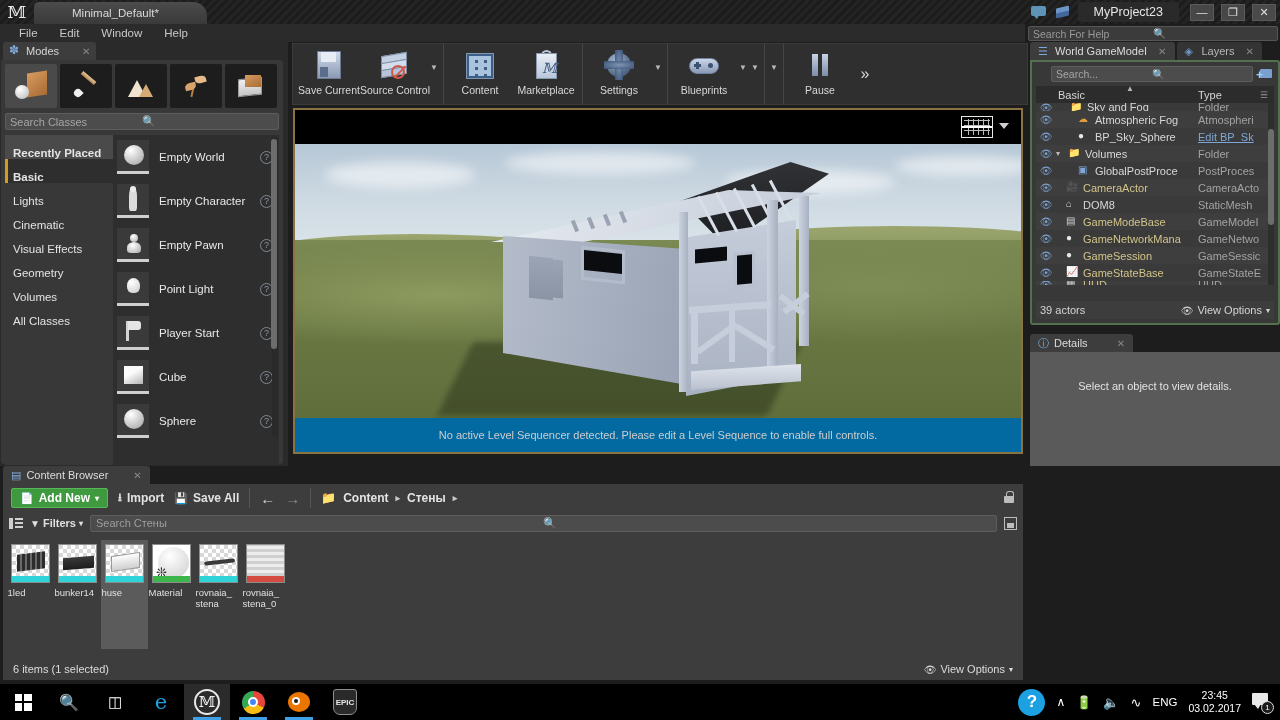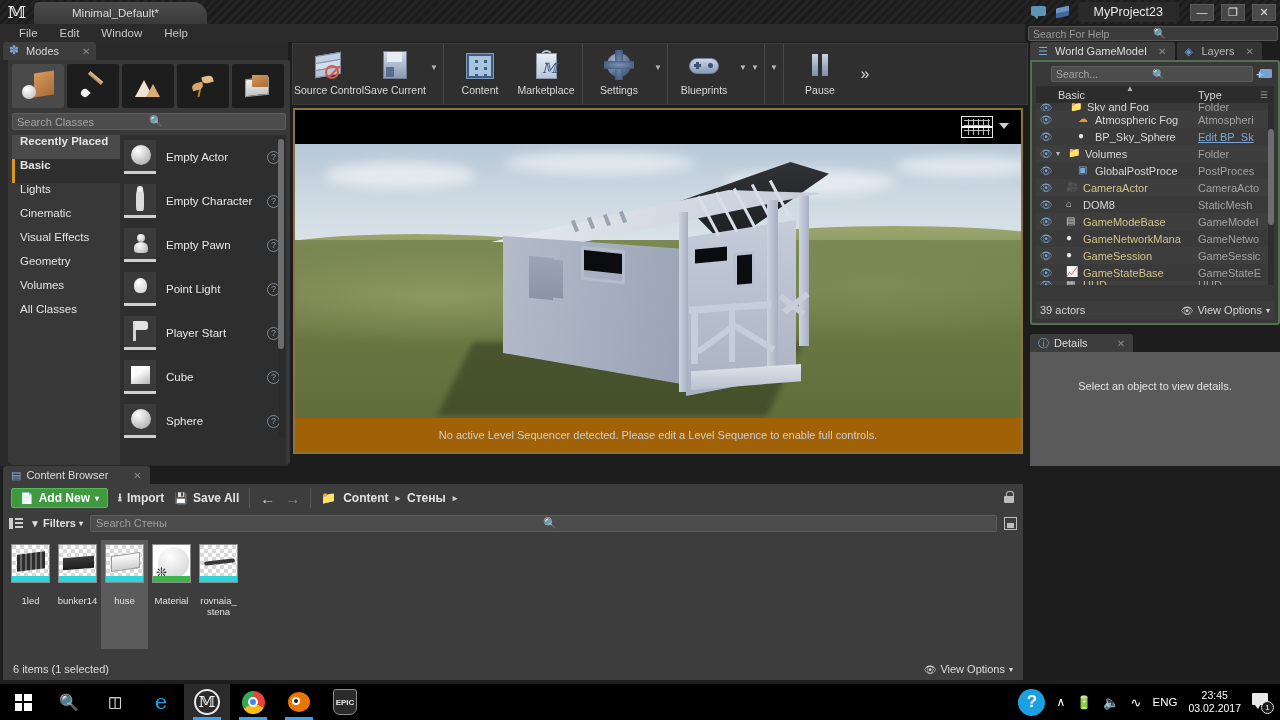--- a/index.html
+++ b/index.html
@@ -86,21 +86,21 @@
   .tabstrip { height:18px; position:relative; }
   .paneltab {
     position:absolute; left:3px; top:0; height:18px;
     background:#3d3d3d; border-radius:3px 3px 0 0;
     display:flex; align-items:center; padding:0 6px; gap:5px;
     color:#d6d6d6; font-size:11px;
   }
   .paneltab .x { color:#888; font-size:10px; margin-left:18px; }
   .tabico { width:12px; height:12px; position:relative; }
   .ico-modes::before{ content:"\273D"; position:absolute; color:#7fa8d8; font-size:12px; top:-2px; left:0;}
-  .modes-body { position:absolute; left:8px; top:18px; width:282px; height:404px; background:#383838; border-radius:0 3px 3px 3px; padding:4px; }
+  .modes-body { position:absolute; left:1px; top:18px; width:282px; height:404px; background:#383838; border-radius:0 3px 3px 3px; padding:4px; }
 
   .mode-btns { display:flex; gap:3px; }
   .mode-btn {
     width:52px; height:44px; background:#1d1d1d; border-radius:2px;
     display:flex; align-items:center; justify-content:center; position:relative;
   }
   .mode-btn.active { background:#4a4a4a; }
   .mb-place { width:34px; height:30px; position:relative; }
   .mb-place .box { position:absolute; right:1px; top:1px; width:20px; height:24px; background:linear-gradient(145deg,#d79a5e,#a86c35); transform:skewY(-8deg);}
   .mb-place .sph { position:absolute; left:1px; bottom:2px; width:14px; height:14px; border-radius:50%; background:radial-gradient(circle at 35% 30%, #fff, #b8b8b8);}
@@ -119,21 +119,21 @@
   .mb-mesh .bx2{ position:absolute; left:9px; top:2px; width:16px;height:12px; background:linear-gradient(150deg,#d79a5e,#a86c35);}
 
   .search-classes {
     margin-top:5px; height:17px; background:#4c4c4c; border:1px solid #5d5d5d;
     border-radius:2px; display:flex; align-items:center; padding:0 4px;
   }
   .search-classes span{ color:#a5a5a5; font-size:11px; flex:1; }
 
   .cat-wrap { margin-top:5px; display:flex; height:330px; }
   .cat-list { width:108px; background:#383838; }
-  .cat-item { height:24px; display:flex; align-items:flex-start; padding-left:8px; color:#e3e3e3; font-size:11.5px; position:relative; }
+  .cat-item { height:24px; display:flex; align-items:flex-end; padding-left:8px; color:#e3e3e3; font-size:11.5px; position:relative; }
   .cat-item.hover { background:#4a4a4a; font-weight:bold; }
   .cat-item.active { background:#2e2e2e; font-weight:bold; }
   .cat-item.active::before { content:""; position:absolute; left:0; top:0; width:3px; height:100%; background:#d79a1e; }
 
   .place-list { flex:1; background:#2e2e2e; position:relative; overflow:hidden; }
   .place-item { height:44px; display:flex; align-items:center; padding:0 6px 0 4px; }
   .pi-thumb { width:32px; height:34px; background:#3a3a3a; position:relative; margin-right:10px; border-bottom:3px solid #cfcfcf; }
   .pi-label { flex:1; color:#e8e8e8; font-size:11.5px; }
   .pi-help { width:13px; height:13px; border-radius:50%; border:1px solid #7d8a96; color:#8d9aa6; font-size:9px; display:flex; align-items:center; justify-content:center; }
   .th-sphere{ position:absolute; left:7px; top:5px; width:20px;height:20px; border-radius:50%; background:radial-gradient(circle at 35% 28%, #fff, #9c9c9c);}
@@ -258,21 +258,21 @@
     clip-path: polygon(0% 46%, 74% 0%, 100% 14%, 30% 100%); }
   .rafter { position:absolute; width:3px; background:#d9dfe8; }
   .post { position:absolute; background:linear-gradient(90deg,#ccd3df,#a7b0c0); }
   .win { position:absolute; background:#0b0c10; }
   .win-l { background:linear-gradient(#9ba4b4,#8b94a4); }
   .beam { position:absolute; background:#c7cedb; }
   .floor { position:absolute; left:210px; top:212px; width:110px; height:26px;
     background:linear-gradient(#dfe4ec,#b9c1ce);
     clip-path: polygon(0% 28%, 100% 0%, 100% 66%, 0% 100%); }
   .vp-msg {
-    position:absolute; left:0; bottom:0; width:100%; height:34px; background:#a16207;
+    position:absolute; left:0; bottom:0; width:100%; height:34px; background:#0369a1;
     display:flex; align-items:center; justify-content:center;
     color:#cdcdcd; font-size:11px;
   }
 
   
   .wo-panel { position:absolute; left:1030px; top:42px; width:250px; height:283px; }
   .wo-tabs { position:absolute; left:0; top:0; height:18px; display:flex; gap:2px; }
   .wo-tab {
     height:18px; display:flex; align-items:center; gap:5px; padding:0 8px;
     background:#3d3d3d; border-radius:3px 3px 0 0; color:#dcdcdc; font-size:11px;
@@ -370,21 +370,21 @@
   .cb-assets { height:115px; display:flex; gap:0px; padding:6px 4px 0 4px; }
   .asset { width:47px; display:flex; flex-direction:column; align-items:center; padding:4px 0 0 0;}
   .asset.selected { background:#5b5b5b; }
   .a-thumb { width:39px; height:39px; border:1px solid #8c8c8c; position:relative; overflow:hidden; background:#e9e9e9;}
   .a-thumb .chk {
     position:absolute; inset:0;
     background:
       repeating-conic-gradient(#ffffff 0% 25%, #d8d8d8 0% 50%) 0 0/8px 8px;
   }
   .a-strip { position:absolute; left:0; bottom:0; width:100%; height:6px; }
-  .a-lbl { color:#e0e0e0; font-size:9.5px; text-align:center; line-height:11px; margin-top:12px; width:46px;}
+  .a-lbl { color:#e0e0e0; font-size:9.5px; line-height:11px; margin-top:4px; width:46px;}
   .cb-foot {
     position:absolute; left:0; bottom:0; width:1020px; height:22px;
     display:flex; align-items:center; justify-content:space-between; padding:0 10px;
     color:#dcdcdc; font-size:11px; background:#3d3d3d;
   }
 
   
   .taskbar { position:absolute; left:0; bottom:0; width:1280px; height:36px; background:#000; display:flex; align-items:center;}
   .tb-ic { width:46px; height:36px; display:flex; align-items:center; justify-content:center; position:relative;}
   .tb-ic.open { background:#2b2b2b; }
@@ -497,21 +497,21 @@
             </div>
           <div class="cat-item">
               <span>All Classes</span>
             </div>
         </div>
         <div class="place-list">
           <div class="place-item">
             <div class="pi-thumb">
                 <i class="th-sphere"></i>
               </div>
-            <div class="pi-label">Empty Actor</div>
+            <div class="pi-label">Empty World</div>
             <div class="pi-help">?</div>
           </div>
           <div class="place-item">
             <div class="pi-thumb">
                 <i class="th-char"></i>
                 <i class="th-char2"></i>
               </div>
             <div class="pi-label">Empty Character</div>
             <div class="pi-help">?</div>
           </div>
@@ -556,35 +556,35 @@
               <div class="scroll-thumb"></div>
             </div>
         </div>
       </div>
     </div>
   </div>
 
   <div class="toolbar">
     <div class="tb-group">
       <div class="tb-btn">
+        <div class="tb-ico ic-save">
+            <i class="d"></i>
+            <i class="w"></i>
+            <i class="b"></i>
+          </div>
+        <div class="tb-lbl">Save Current</div>
+      </div>
+      <div class="tb-btn">
         <div class="tb-ico ic-sc">
             <i class="p1"></i>
             <i class="p2"></i>
             <i class="p3"></i>
             <i class="no"></i>
           </div>
         <div class="tb-lbl">Source Control</div>
-      </div>
-      <div class="tb-btn">
-        <div class="tb-ico ic-save">
-            <i class="d"></i>
-            <i class="w"></i>
-            <i class="b"></i>
-          </div>
-        <div class="tb-lbl">Save Current</div>
       </div>
       <div class="tb-arrow">▼</div>
     </div>
 
     <div class="tb-group">
       <div class="tb-btn">
         <div class="tb-ico ic-content">
             <i class="g"></i>
           </div>
         <div class="tb-lbl">Content</div>
@@ -923,20 +923,28 @@
         </div>
         <div class="asset">
           <div class="a-thumb">
             <div class="chk"></div>
             <div style="position:absolute;left:4px;top:15px;width:31px;height:4px;background:#3a3a3a;transform:rotate(-6deg);border-radius:2px;"></div>
             <div class="a-strip" style="background:#2fd3d8;"></div>
           </div>
           <div class="a-lbl">rovnaia_
 stena</div>
         </div>
+        <div class="asset">
+          <div class="a-thumb" style="background:linear-gradient(#efefef,#c9c9c9);">
+            <div style="position:absolute;inset:0;background:repeating-linear-gradient(0deg,#d0d0d0 0 3px,#ececec 3px 6px);"></div>
+            <div class="a-strip" style="background:#d34a3f;"></div>
+          </div>
+          <div class="a-lbl">rovnaia_
+stena_0</div>
+        </div>
       </div>
 
       <div class="cb-foot">
         <span>6 items (1 selected)</span>
         <span class="vo">
           <span style="font-size:10px;">👁</span>
           <span>View Options</span>
           <span style="font-size:8px;">▾</span>
         </span>
       </div>

